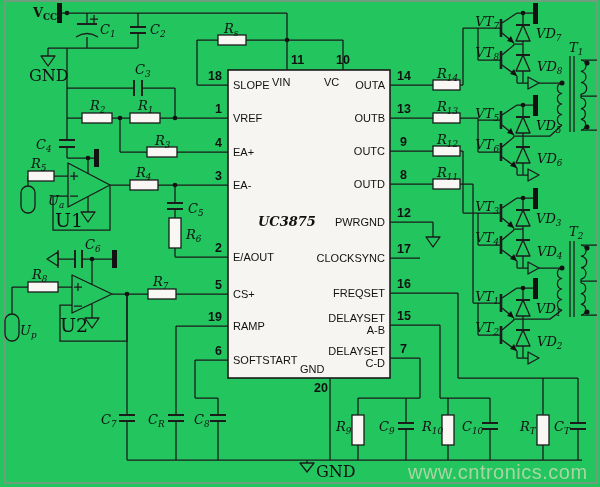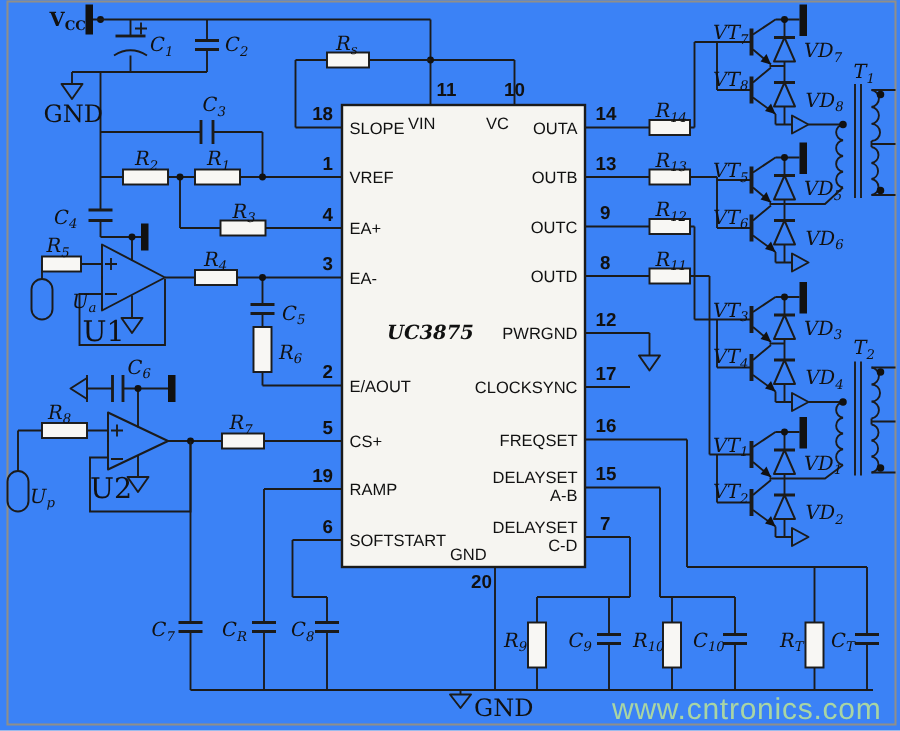--- a/index.html
+++ b/index.html
@@ -1,16 +1,16 @@
 <!DOCTYPE html>
 <html><head>
 <meta charset="utf-8">
 <style>
   html,body{margin:0;padding:0;background:#e8e8e4;}
-  #stage{position:relative;width:600px;height:487px;background:#3b82f6;overflow:hidden;}
+  #stage{position:relative;width:600px;height:487px;background:#22c55e;overflow:hidden;}
   svg{display:block}
   .w{fill:none;stroke:#1b1b1b;stroke-width:1.25;}
   .w2{fill:none;stroke:#1b1b1b;stroke-width:2.6;}
   .box{fill:#f8f7f4;stroke:#1b1b1b;stroke-width:1.3;}
   .plate{fill:none;stroke:#1b1b1b;stroke-width:1.9;}
   .blk{fill:#111;stroke:none;}
   .dot{fill:#111;stroke:none;}
   .open{fill:none;stroke:#1b1b1b;stroke-width:1.3;stroke-linejoin:round;}
   .arr{fill:#111;stroke:none;}
   .lbl{font:italic 13px "DejaVu Serif", serif;fill:#111;}

